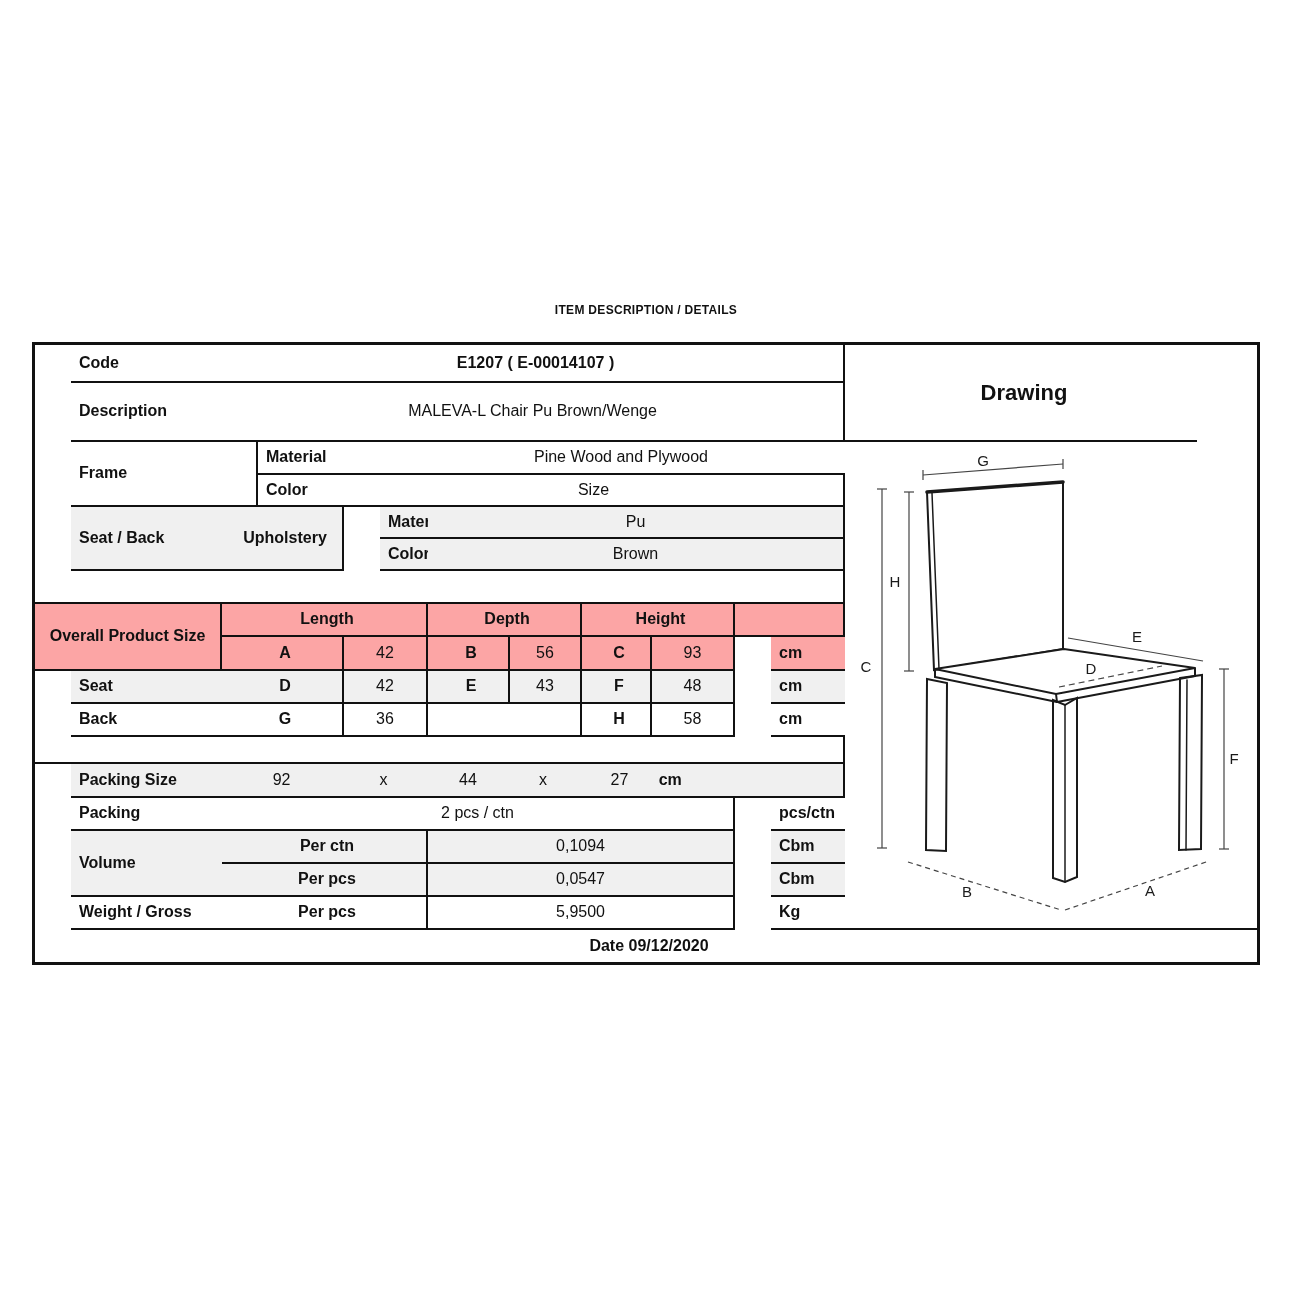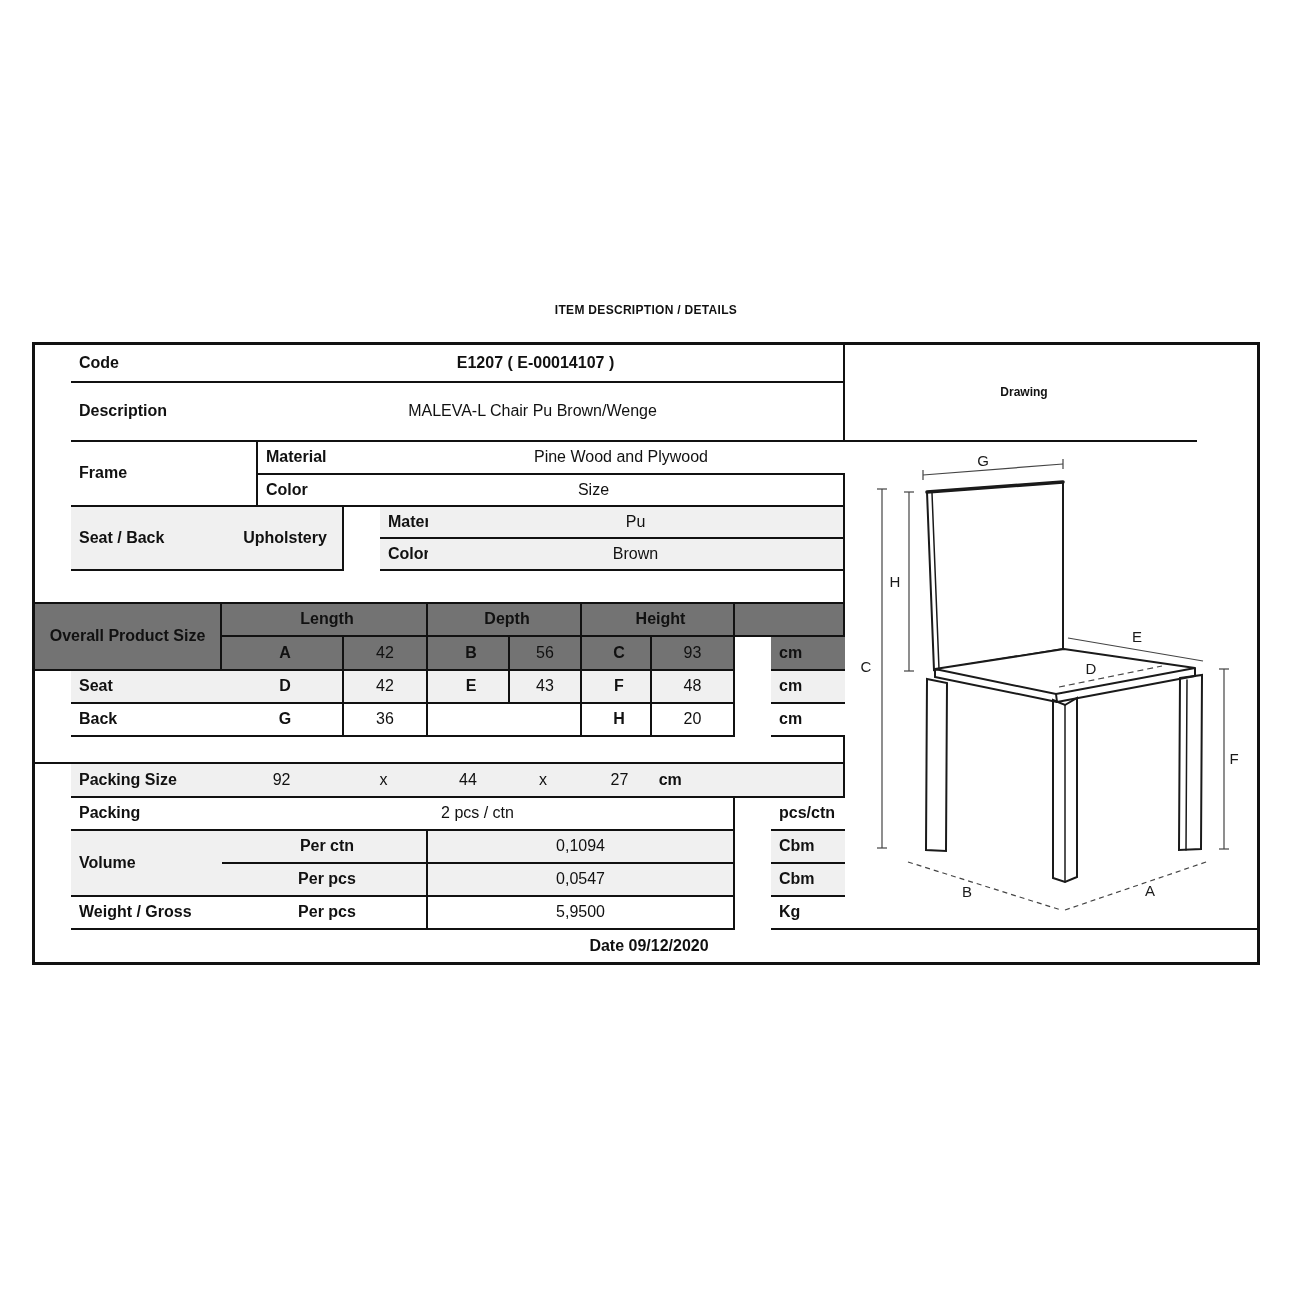--- a/index.html
+++ b/index.html
@@ -8,21 +8,21 @@
   .title{position:absolute;left:32px;top:303px;width:1228px;text-align:center;
          font-size:12px;font-weight:bold;letter-spacing:.3px;}
   .sheet{position:absolute;left:32px;top:342px;width:1222px;height:617px;
          border:3px solid #111;background:#fff;}
   .c{position:absolute;box-sizing:border-box;border-right:2px solid #111;border-bottom:2px solid #111;
      display:flex;align-items:center;justify-content:center;font-size:16px;line-height:1.15;
      background:#fff;overflow:hidden;}
   .b{font-weight:bold;padding-left:6px;}
   .L{justify-content:flex-start;padding-left:8px;text-align:center;margin-left:36px;}
   .g{background:#f0f0f0;}
-  .y{background:#737373;}
+  .y{background:#fca5a5;}
   .nr{border-right:none;}
   .nb{border-bottom:none;}
   .ctr2{text-align:center;padding:0 4px;}
   .ps{position:relative;}
   .ps span{position:absolute;top:50%;transform:translate(-50%,-50%);white-space:nowrap;}
   svg text{font-family:"Liberation Sans","DejaVu Sans",sans-serif;font-size:15px;fill:#1a1a1a;}
 </style>
 </head>
 <body>
 
@@ -73,21 +73,21 @@
     <div class="c g" style="left:475px;top:326px;width:72px;height:33px">43</div>
     <div class="c b g" style="left:547px;top:326px;width:70px;height:33px">F</div>
     <div class="c g" style="left:617px;top:326px;width:83px;height:33px">48</div>
     <div class="c b L g" style="left:700px;top:326px;width:110px;height:33px">cm</div>
 
     <div class="c b L" style="left:0;top:359px;width:187px;height:33px">Back</div>
     <div class="c b" style="left:187px;top:359px;width:122px;height:33px">G</div>
     <div class="c" style="left:309px;top:359px;width:84px;height:33px">36</div>
     <div class="c" style="left:393px;top:359px;width:154px;height:33px"></div>
     <div class="c b" style="left:547px;top:359px;width:70px;height:33px">H</div>
-    <div class="c" style="left:617px;top:359px;width:83px;height:33px">20</div>
+    <div class="c" style="left:617px;top:359px;width:83px;height:33px">58</div>
     <div class="c b L" style="left:700px;top:359px;width:110px;height:33px">cm</div>
 
     <div class="c" style="left:0;top:392px;width:810px;height:27px"></div>
 
     <div class="c b L g" style="left:0;top:419px;width:187px;height:34px">Packing Size</div>
     <div class="c g ps" style="left:187px;top:419px;width:623px;height:34px">
       <span style="left:9.6%">92</span>
       <span style="left:26%">x</span>
       <span style="left:39.6%">44</span>
       <span style="left:51.7%">x</span>
@@ -107,21 +107,21 @@
     <div class="c g" style="left:393px;top:519px;width:307px;height:33px">0,0547</div>
     <div class="c b L g" style="left:700px;top:519px;width:110px;height:33px">Cbm</div>
 
     <div class="c b L" style="left:0;top:552px;width:187px;height:33px">Weight / Gross</div>
     <div class="c b" style="left:187px;top:552px;width:206px;height:33px">Per pcs</div>
     <div class="c" style="left:393px;top:552px;width:307px;height:33px">5,9500</div>
     <div class="c b L" style="left:700px;top:552px;width:110px;height:33px">Kg</div>
 
     <div class="c b nr nb" style="left:0;top:585px;width:1222px;height:32px">Date 09/12/2020</div>
 
-    <div class="c b nr" style="left:810px;top:0;width:352px;height:97px;font-size:12px">Drawing</div>
+    <div class="c b nr" style="left:810px;top:0;width:352px;height:97px;font-size:22px">Drawing</div>
     <div class="c nr" style="left:810px;top:97px;width:412px;height:488px">
       <svg width="412" height="488" viewBox="0 0 412 488">
         <g stroke="#1a1a1a" fill="none" stroke-width="2" stroke-linecap="round">
 
           <polygon points="82,51 218,41 218,208 89,229" fill="#ffffff"></polygon>
           <line x1="82" y1="51" x2="218" y2="41" stroke-width="3.5"></line>
           <line x1="87" y1="52" x2="94" y2="228" stroke-width="1.5"></line>
 
           <polygon points="82,238 102,242 101,410 81,409" fill="#ffffff"></polygon>
           <polygon points="335,237 357,234 356,408 334,409" fill="#ffffff"></polygon>

